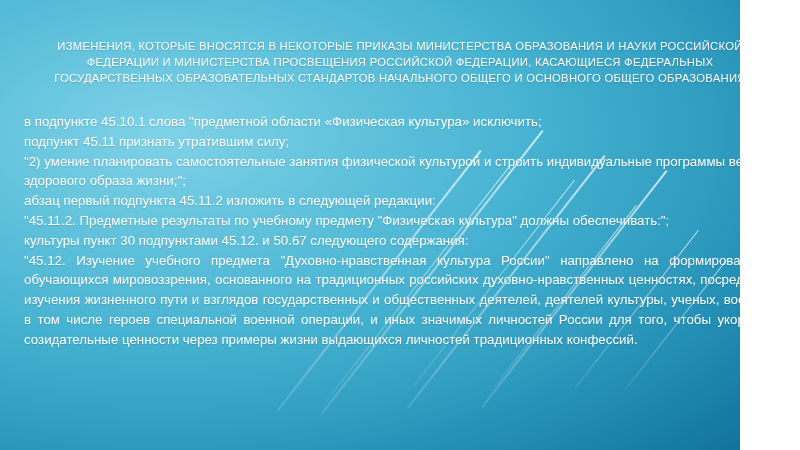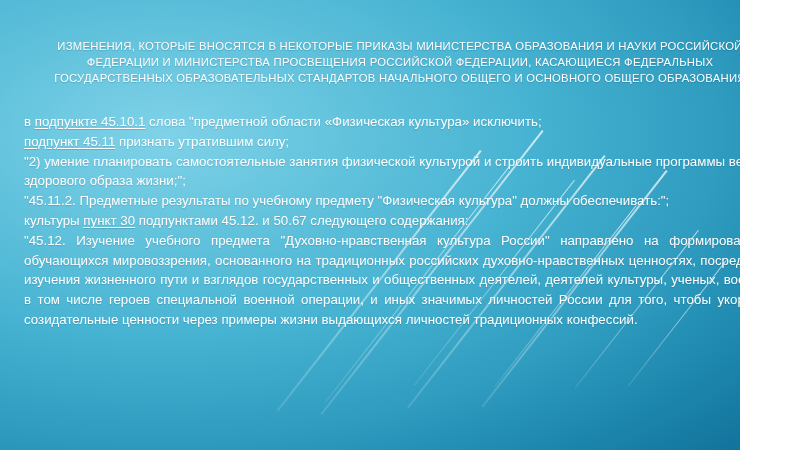--- a/index.html
+++ b/index.html
@@ -70,21 +70,20 @@
     text-shadow: 0 1px 1px rgba(0,0,0,0.14);
   }
   .para {
     margin: 0 0 0 0;
   }
   .para.justify {
     text-align: justify;
     text-align-last: left;
   }
   .u {
-    text-decoration: underline;
     text-underline-offset: 2px;
   }
 </style>
 </head>
 <body>
 
 <div class="slide">
 
   <div class="streaks">
     <span class="s1"></span>
@@ -102,20 +101,21 @@
 
   <div class="body">
 
     <p class="para"><span>в </span><span class="u">подпункте 45.10.1</span><span> слова "предметной области «Физическая культура» исключить;</span></p>
 
     <p class="para"><span></span><span class="u">подпункт 45.11</span><span> признать утратившим силу;</span></p>
 
 
     <p class="para justify"><span>"2) умение планировать самостоятельные занятия физической культурой и строить индивидуальные программы ведения здорового образа жизни;";</span></p>
 
+    <p class="para"><span>абзац первый </span><span class="u">подпункта 45.11.2</span><span> изложить в следующей редакции:</span></p>
 
     <p class="para justify"><span>"45.11.2. Предметные результаты по учебному предмету "Физическая культура" должны обеспечивать:";</span></p>
 
     <p class="para"><span>культуры </span><span class="u">пункт 30</span><span> подпунктами 45.12. и 50.67 следующего содержания:</span></p>
 
     <p class="para justify"><span>"45.12. Изучение учебного предмета "Духовно-нравственная культура России" направлено на формирование у обучающихся мировоззрения, основанного на традиционных российских духовно-нравственных ценностях, посредством изучения жизненного пути и взглядов государственных и общественных деятелей, деятелей культуры, ученых, военных, в том числе героев специальной военной операции, и иных значимых личностей России для того, чтобы укоренить созидательные ценности через примеры жизни выдающихся личностей традиционных конфессий.</span></p>
 
   </div>
 </div>
 

